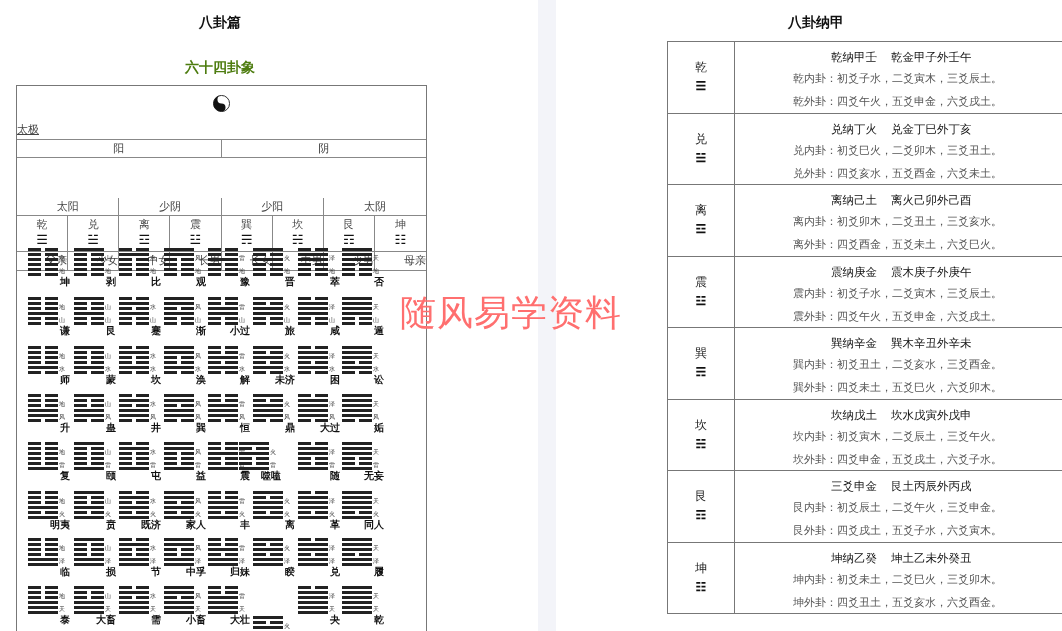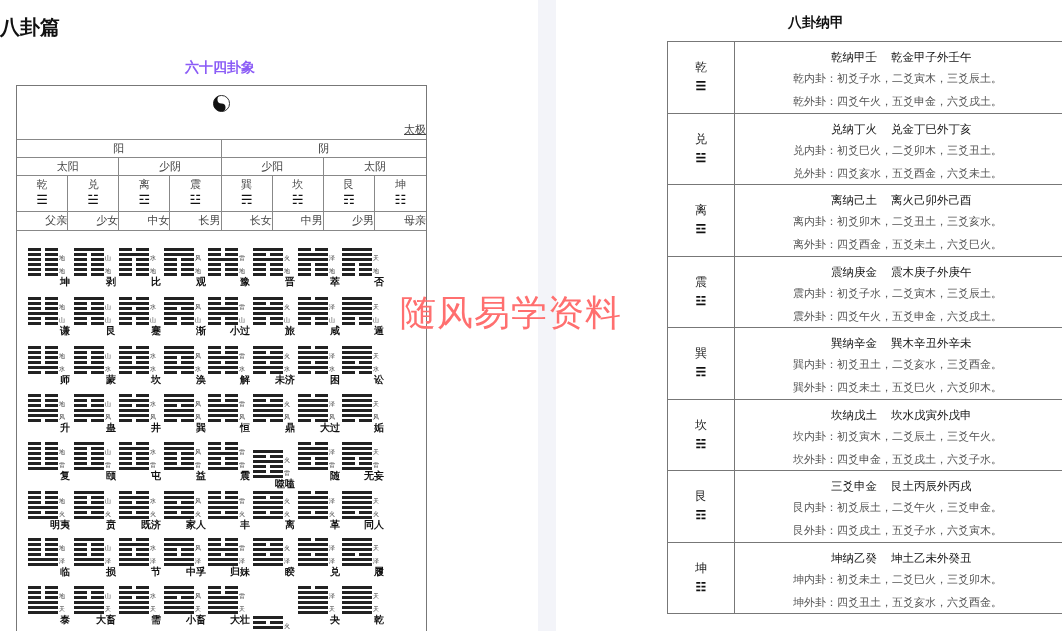--- a/index.html
+++ b/index.html
@@ -4,33 +4,33 @@
 <style>
   * { box-sizing: border-box; margin: 0; padding: 0; }
   html, body { width: 1062px; height: 631px; overflow: hidden; background: #ffffff; }
   body { position: relative; font-family: "DejaVu Sans", "Liberation Sans", sans-serif; color: #222; }
 
   .page { position: absolute; top: 0; height: 631px; background: #fff; overflow: hidden; }
   .page-left { left: 0; width: 538px; }
   .page-right { left: 556px; width: 506px; font-family: Liberation Mono, monospace; }
   .seam { position: absolute; left: 538px; top: 0; width: 18px; height: 631px; background: #f3f4f9; }
 
-  .title-main { position: absolute; left: 0; width: 440px; top: 14px; font-size: 20px; font-weight: bold; color: #111; }
-  .title-sub { position: absolute; left: 0; width: 440px; top: 59px; text-align: center; font-size: 14px; font-weight: bold; color: #8b5cf6; }
+  .title-main { position: absolute; left: 0; width: 440px; top: 14px; text-align: center; font-size: 14px; font-weight: bold; color: #111; }
+  .title-sub { position: absolute; left: 0; width: 440px; top: 59px; text-align: center; font-size: 14px; font-weight: bold; color: #4d7c0f; }
 
   .ltable { position: absolute; left: 16px; top: 85px; width: 411px; height: 560px; border: 1px solid #777; }
   .taiji-row { height: 54px; border-bottom: 1px solid #888; position: relative; }
   .taiji-icon { position: absolute; left: 196px; top: 9px; width: 17px; height: 17px; }
-  .taiji-label { position: absolute; left: 0; width: 100%; top: 36px; text-align: right; font-size: 11px; color: #444; text-decoration: underline; }
+  .taiji-label { position: absolute; left: 0; width: 100%; top: 36px; text-align: left; font-size: 11px; color: #444; text-decoration: underline; }
   .grid-row { display: flex; border-bottom: 1px solid #888; }
   .grid-row .cell { border-right: 1px solid #888; text-align: center; font-size: 11px; color: #444; }
   .grid-row .cell:last-child { border-right: none; }
   .r-yy { height: 18px; line-height: 17px; }
   .r-yy .cell { width: 50%; }
-  .r-four { height: 18px; line-height: 17px; }
+  .r-four { height: 18px; line-height: 17px; margin-top: 40px; }
   .r-four .cell { width: 25%; }
   .r-tri { height: 36px; }
   .r-tri .cell { width: 12.5%; padding-top: 2px; line-height: 14px; }
   .r-fam { height: 19px; line-height: 18px; }
   .r-fam .cell { width: 12.5%; text-align: right; }
   .tri-glyph { display: block; font-size: 13px; color: #111; font-weight: bold; line-height: 16px; }
 
   .hex-grid { position: absolute; left: 28px; top: 248px; width: 375px; }
   .hex { position: absolute; width: 42px; height: 44px; }
   .hex .lines { position: absolute; left: 0; top: 0; width: 30px; }
@@ -580,21 +580,21 @@
           <div class="ln yin"></div>
           <div class="ln yang"></div>
           <div class="ln yin"></div>
           <div class="ln yin"></div>
           <div class="ln yang"></div>
         </div>
         <span class="up">雷</span>
         <span class="lo">雷</span>
         <span class="nm">震</span>
       </div>
-      <div class="hex" style="left: 225px; top: 194px; margin-top: 8px;">
+      <div class="hex" style="left: 211px; top: 194px;">
         <div class="lines">
           <div class="ln yang"></div>
           <div class="ln yin"></div>
           <div class="ln yang"></div>
           <div class="ln yin"></div>
           <div class="ln yin"></div>
           <div class="ln yang"></div>
         </div>
         <span class="up">火</span>
         <span class="lo">雷</span>

